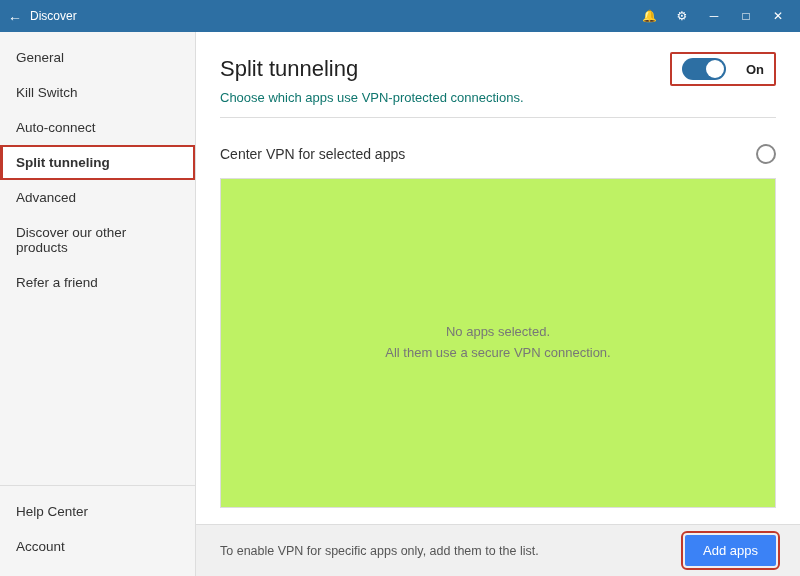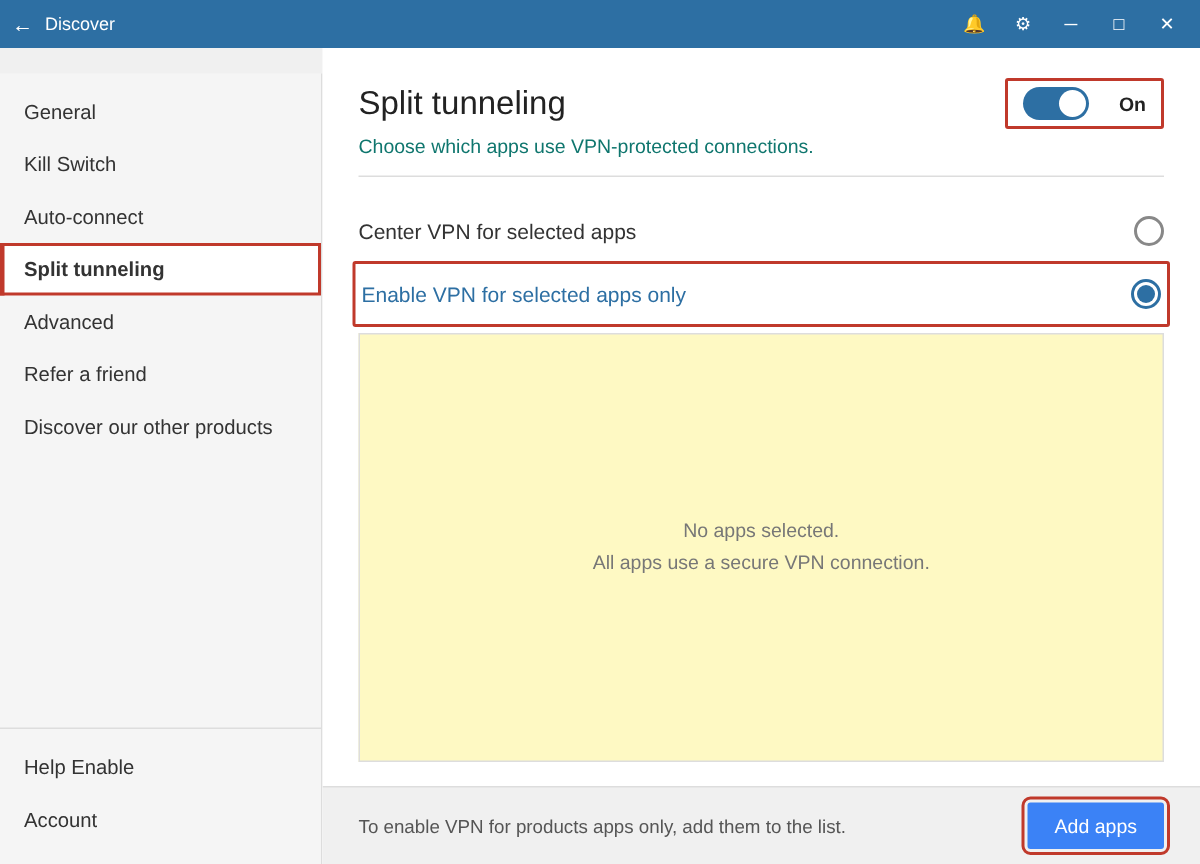--- a/index.html
+++ b/index.html
@@ -54,28 +54,27 @@
 
     
     .app-body {
       display: flex;
       flex: 1;
       overflow: hidden;
     }
 
     
     .sidebar {
-      width: 215px;
+      width: 196px;
       background: #f5f5f5;
       border-right: 1px solid #ddd;
       display: flex;
       flex-direction: column;
       flex-shrink: 0;
       overflow: hidden;
-      margin-top: 17px;
     }
     .sidebar-nav {
       flex: 1;
       padding-top: 8px;
     }
     .sidebar-item {
       padding: 10px 16px;
       font-size: 13.5px;
       color: #333;
       cursor: pointer;
@@ -211,21 +210,21 @@
       border: 2px solid #c0392b;
       margin: 0 -4px;
       padding: 10px 4px;
       border-radius: 2px;
     }
 
     
     .app-list-area {
       flex: 1;
       border: 1px solid #ddd;
-      background: #fef9c3;
+      background: #bef264;
       display: flex;
       align-items: center;
       justify-content: center;
       flex-direction: column;
       margin-top: 4px;
       margin-bottom: 0;
     }
     .app-list-empty {
       text-align: center;
       color: #777;
@@ -292,29 +291,29 @@
       <div class="sidebar-item">
         <span>Auto-connect</span>
       </div>
       <div class="sidebar-item active">
         <span>Split tunneling</span>
       </div>
       <div class="sidebar-item">
         <span>Advanced</span>
       </div>
       <div class="sidebar-item">
+        <span>Discover our other products</span>
+      </div>
+      <div class="sidebar-item">
         <span>Refer a friend</span>
       </div>
-      <div class="sidebar-item">
-        <span>Discover our other products</span>
-      </div>
     </div>
     <div class="sidebar-bottom">
       <div class="sidebar-item">
-        <span>Help Enable</span>
+        <span>Help Center</span>
       </div>
       <div class="sidebar-item">
         <span>Account</span>
       </div>
     </div>
   </div>
 
   <div class="content">
     <div class="content-header">
       <div class="content-title-row">
@@ -328,34 +327,28 @@
       <hr class="divider">
     </div>
 
     <div class="content-body">
 
       <div class="option-row">
         <span class="option-label">Center VPN for selected apps</span>
         <div class="radio-outer"></div>
       </div>
 
-      <div class="option-row option-row-highlighted">
-        <span class="option-label blue">Enable VPN for selected apps only</span>
-        <div class="radio-outer selected">
-          <div class="radio-inner"></div>
-        </div>
-      </div>
 
       <div class="app-list-area">
         <div class="app-list-empty">
           <div>No apps selected.</div>
-          <div>All apps use a secure VPN connection.</div>
+          <div>All them use a secure VPN connection.</div>
         </div>
       </div>
     </div>
 
     <div class="content-footer">
-      <span class="footer-text">To enable VPN for products apps only, add them to the list.</span>
+      <span class="footer-text">To enable VPN for specific apps only, add them to the list.</span>
       <button class="add-apps-btn">Add apps</button>
     </div>
   </div>
 
 </div>
 
 </body></html>

